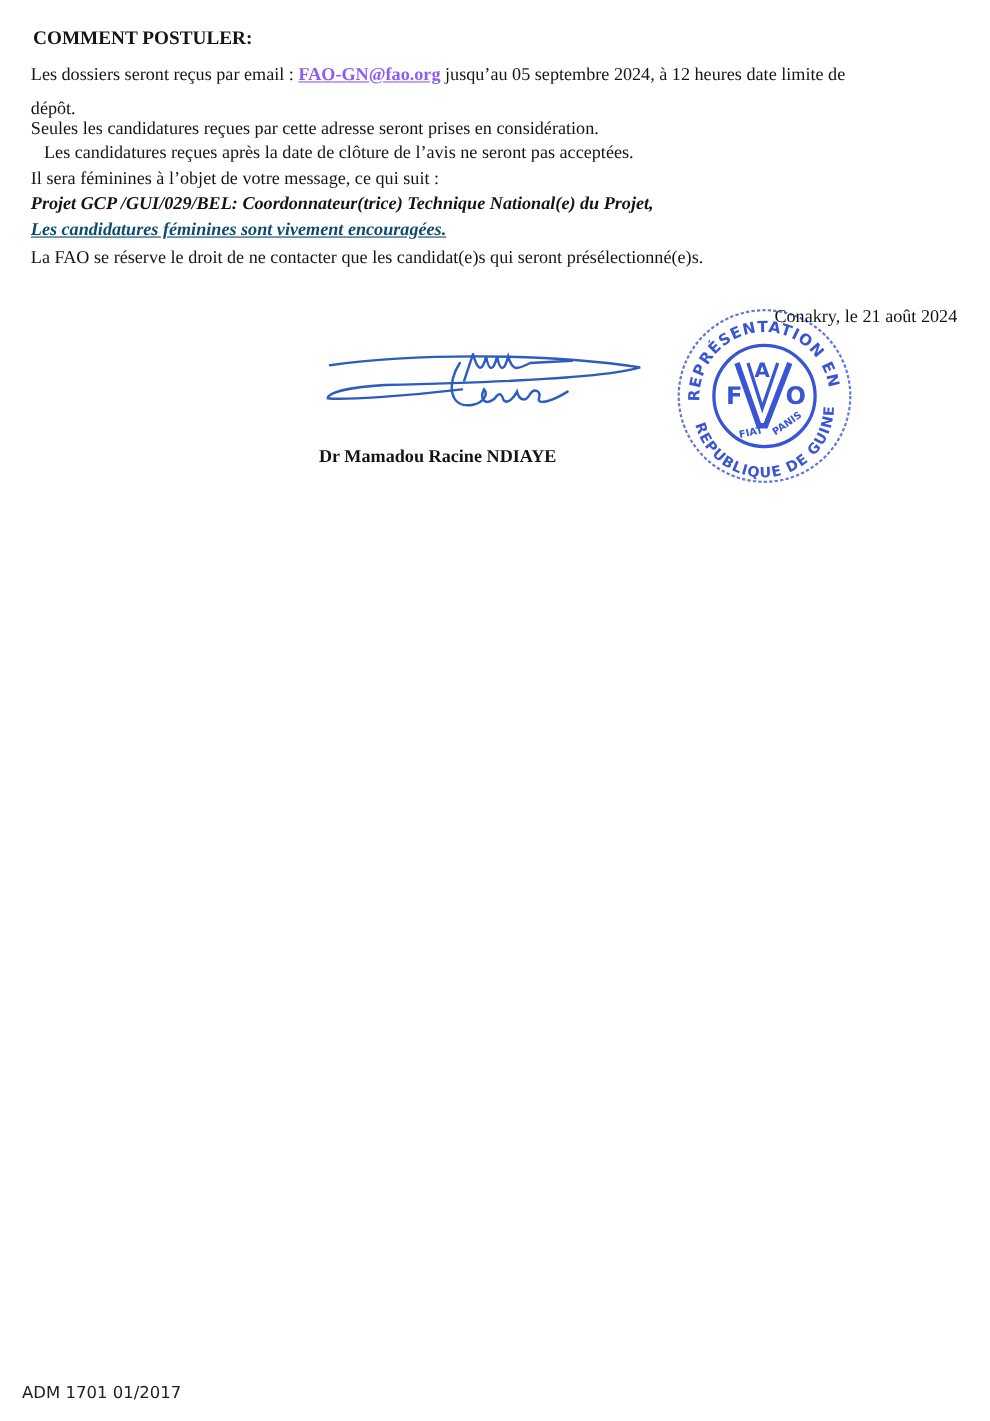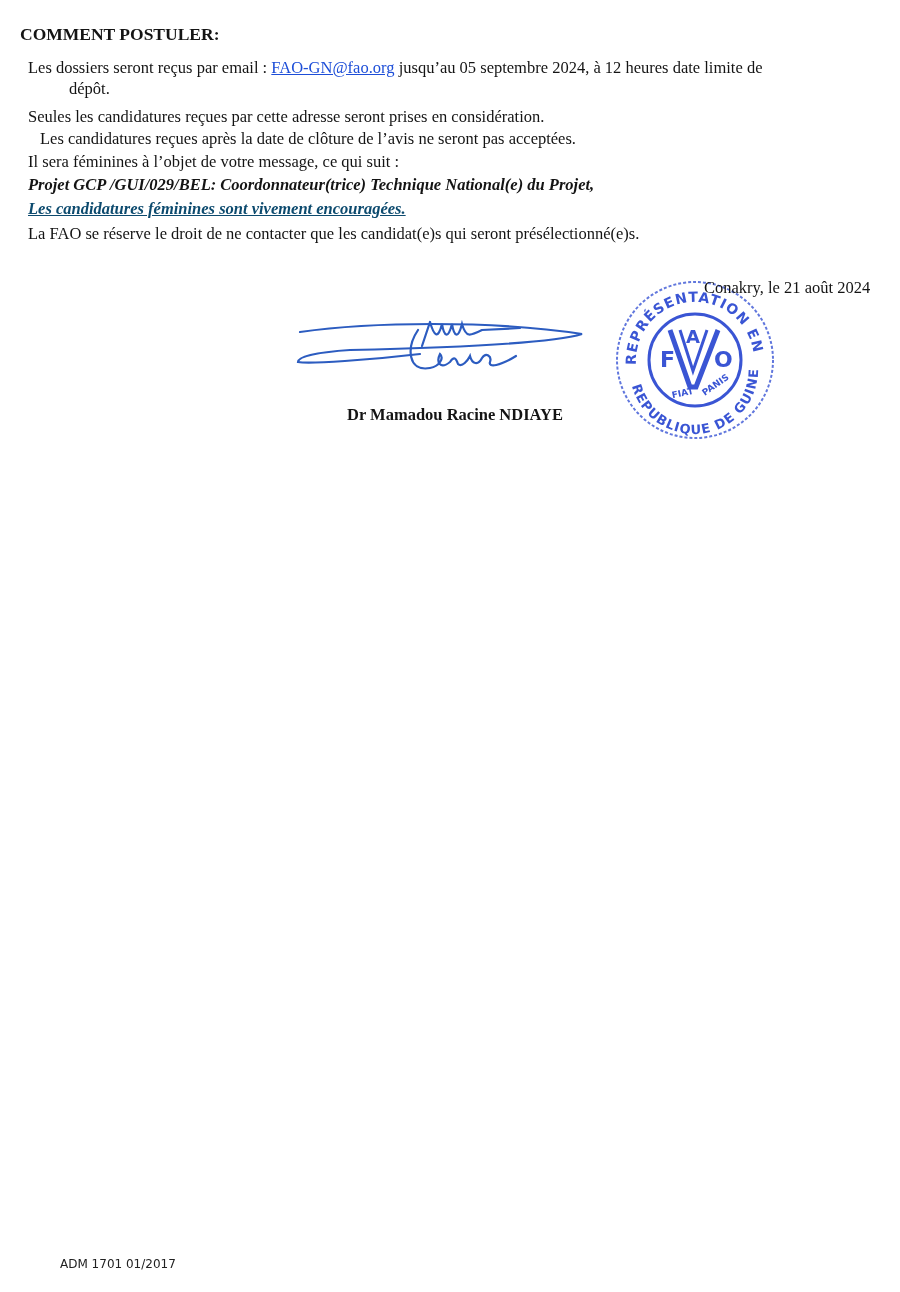--- a/index.html
+++ b/index.html
@@ -1,35 +1,35 @@
 <!DOCTYPE html>
 <html><head>
 <meta charset="utf-8">
 <style>
   html, body { margin: 0; padding: 0; background: #ffffff; }
   body { width: 900px; height: 1292px; position: relative; overflow: hidden;
          font-family: "Liberation Serif", "DejaVu Serif", serif; color: #141414; }
   .line { position: absolute; font-size: 16.5px; white-space: nowrap; line-height: 20px; }
   .heading { font-weight: bold; font-size: 17.5px; }
   .bold { font-weight: bold; }
-  .link { color: #1d4ed8; text-decoration: underline; }
+  .link { color: #8b5cf6; text-decoration: underline; font-weight: bold; }
   .italic-link { color: #0c4a6e; font-style: italic; font-weight: bold; text-decoration: underline; }
-  .sig-block { position: absolute; text-align: center; font-weight: bold; font-size: 16.5px; line-height: 21px; }
-  .footer { position: absolute; left: 20px; top: 1257px; font-family: "DejaVu Sans", sans-serif; font-size: 12px; color: #222; margin-left: 40px; }
+  .sig-block { position: absolute; text-align: left; font-weight: bold; font-size: 16.5px; line-height: 21px; }
+  .footer { position: absolute; left: 20px; top: 1257px; font-family: "DejaVu Sans", sans-serif; font-size: 15px; color: #222; }
   svg { position: absolute; }
 </style>
 </head>
 <body>
 
-<div class="line heading" style="left:20px; top:24px;">COMMENT POSTULER:</div>
+<div class="line heading" style="left:30px; top:24px;">COMMENT POSTULER:</div>
 
 <div class="line" style="left:28px; top:58px;">
   <span>Les dossiers seront reçus par email : </span><span class="link">FAO-GN@fao.org</span><span> jusqu’au 05 septembre 2024, à 12 heures date limite de</span>
 </div>
-<div class="line" style="left:28px; top:79px;margin-left:41px;">dépôt.</div>
+<div class="line" style="left:28px; top:89px;">dépôt.</div>
 
 <div class="line" style="left:28px; top:107px;">Seules les candidatures reçues par cette adresse seront prises en considération.</div>
 <div class="line" style="left:40px; top:129px;">Les candidatures reçues après la date de clôture de l’avis ne seront pas acceptées.</div>
 <div class="line" style="left:28px; top:152px;">Il sera féminines à l’objet de votre message, ce qui suit :</div>
 <div class="line bold" style="left:28px; top:175px;font-style:italic;">Projet GCP /GUI/029/BEL: Coordonnateur(trice) Technique National(e) du Projet,</div>
 <div class="line italic-link" style="left:28px; top:199px;">Les candidatures féminines sont vivement encouragées.</div>
 <div class="line" style="left:28px; top:224px;">La FAO se réserve le droit de ne contacter que les candidat(e)s qui seront présélectionné(e)s.</div>
 
 <svg width="170" height="165" viewBox="0 0 170 165" style="left:608px; top:275px;">
   <defs>

